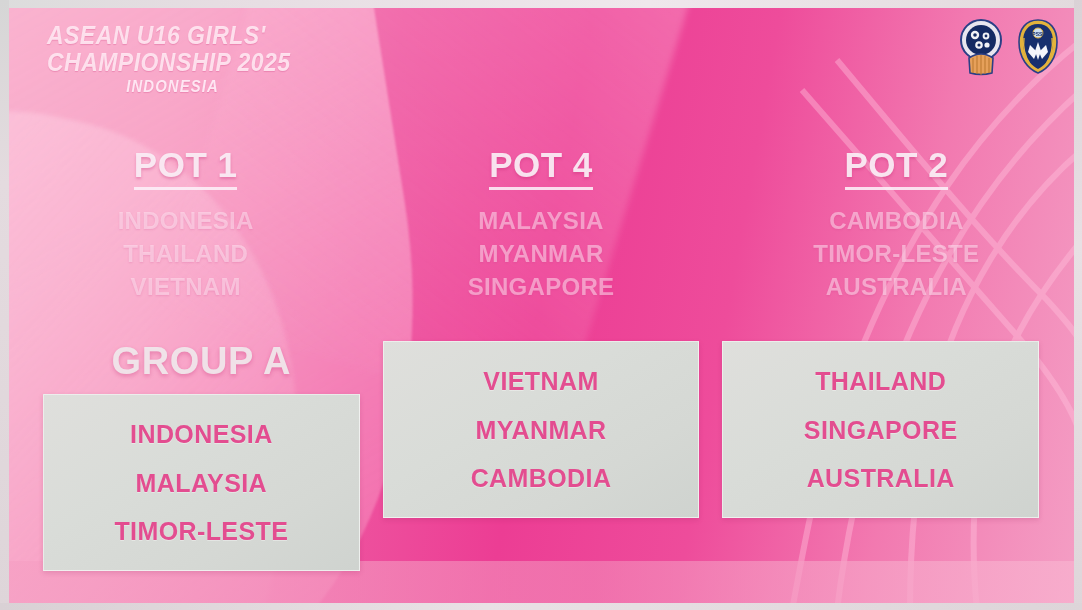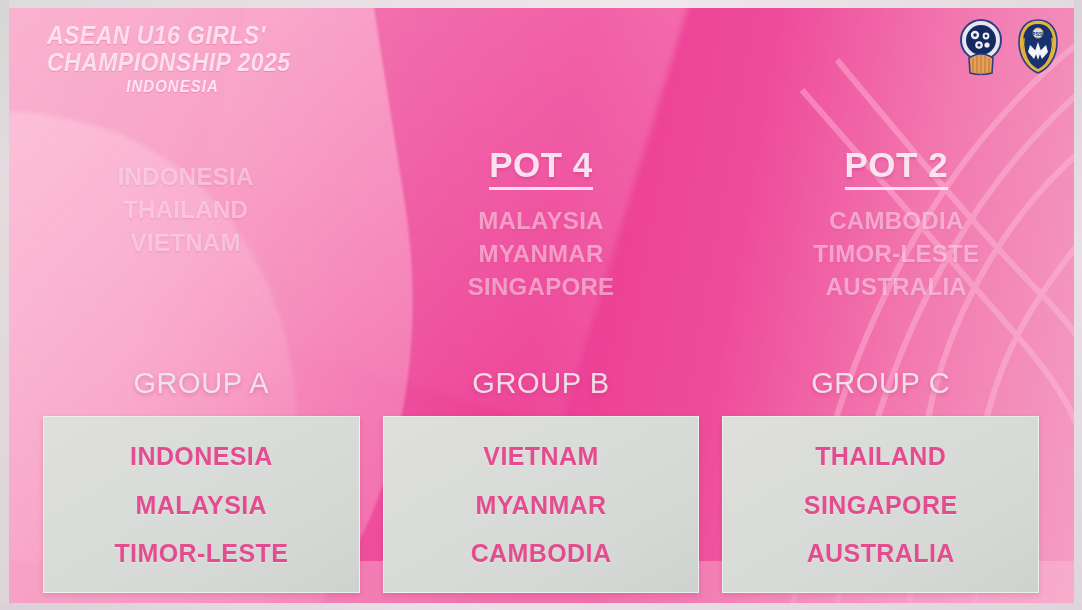--- a/index.html
+++ b/index.html
@@ -190,28 +190,27 @@
     padding: 0 35px;
     box-sizing: border-box;
   }
   .group-col {
     flex: 1 1 0;
     display: flex;
     flex-direction: column;
     align-items: center;
   }
   .group-title {
-    font-size: 29px;
-    font-weight: 400;
+    font-size: 38px;
+    font-weight: 700;
     color: rgba(240,232,236,0.93);
     letter-spacing: 0.6px;
     line-height: 40px;
     text-shadow: 0 2px 4px rgba(195,40,110,0.33);
     margin-bottom: 13px;
-    margin-top: 22px;
   }
   .group-panel {
     width: 100%;
     height: 177px;
     box-sizing: border-box;
     background: linear-gradient(150deg, #dfdfdc 0%, #d9dcd8 40%, #d5d8d4 72%, #cfd3cf 100%);
     border: 1px solid rgba(255,255,255,0.55);
     box-shadow: 0 2px 5px rgba(150,30,90,0.18);
     display: flex;
     flex-direction: column;
@@ -299,20 +298,21 @@
       <g stroke="#e3b33c" stroke-width="1.4" fill="none">
         <path d="M8 20 Q6 34 14 46"></path>
         <path d="M36 20 Q38 34 30 46"></path>
       </g>
     </svg>
   </div>
 
   <div class="pots">
 
     <div class="pot-col">
+      <div class="pot-title">POT 1</div>
       <div class="pot-teams">
         <div class="pot-team">INDONESIA</div>
         <div class="pot-team">THAILAND</div>
         <div class="pot-team">VIETNAM</div>
       </div>
     </div>
 
     <div class="pot-col">
       <div class="pot-title">POT 4</div>
       <div class="pot-teams">
@@ -338,30 +338,28 @@
     <div class="group-col">
       <div class="group-title">GROUP A</div>
       <div class="group-panel">
         <div class="group-team">INDONESIA</div>
         <div class="group-team">MALAYSIA</div>
         <div class="group-team">TIMOR-LESTE</div>
       </div>
     </div>
 
     <div class="group-col">
-      <div class="group-title">GROUP B</div>
       <div class="group-panel">
         <div class="group-team">VIETNAM</div>
         <div class="group-team">MYANMAR</div>
         <div class="group-team">CAMBODIA</div>
       </div>
     </div>
 
     <div class="group-col">
-      <div class="group-title">GROUP C</div>
       <div class="group-panel">
         <div class="group-team">THAILAND</div>
         <div class="group-team">SINGAPORE</div>
         <div class="group-team">AUSTRALIA</div>
       </div>
     </div>
 
   </div>
 
 </div>

